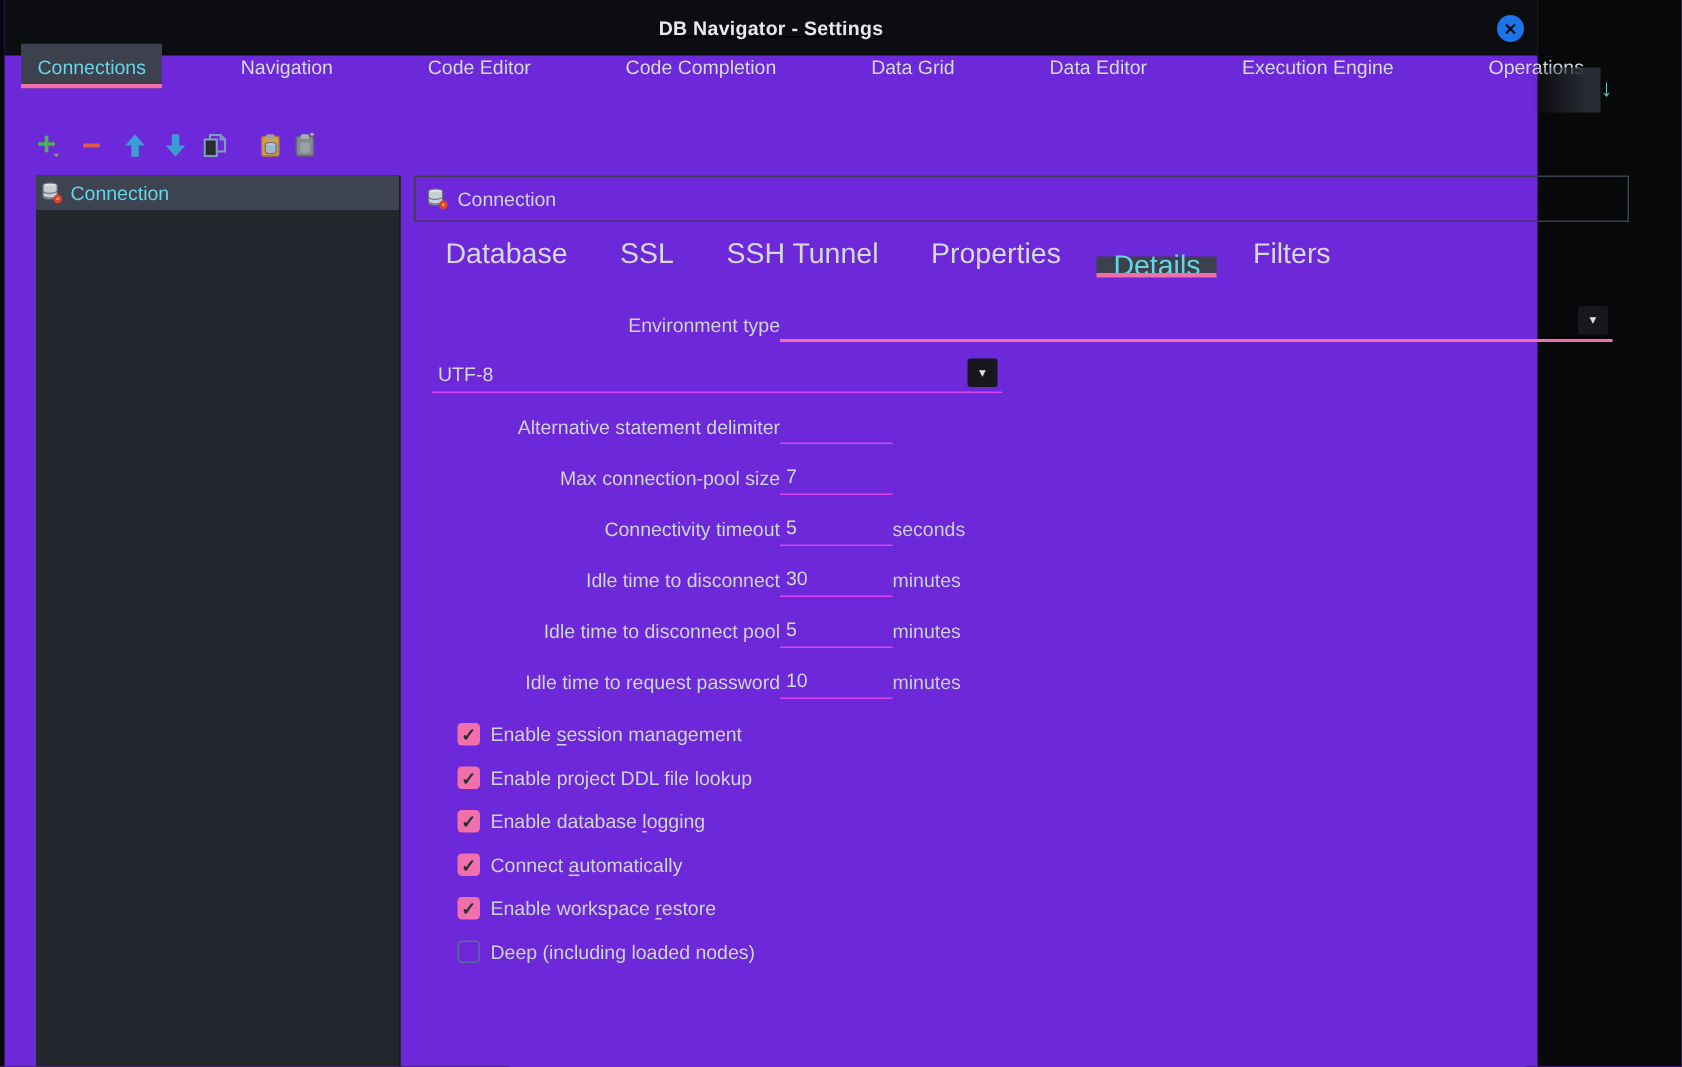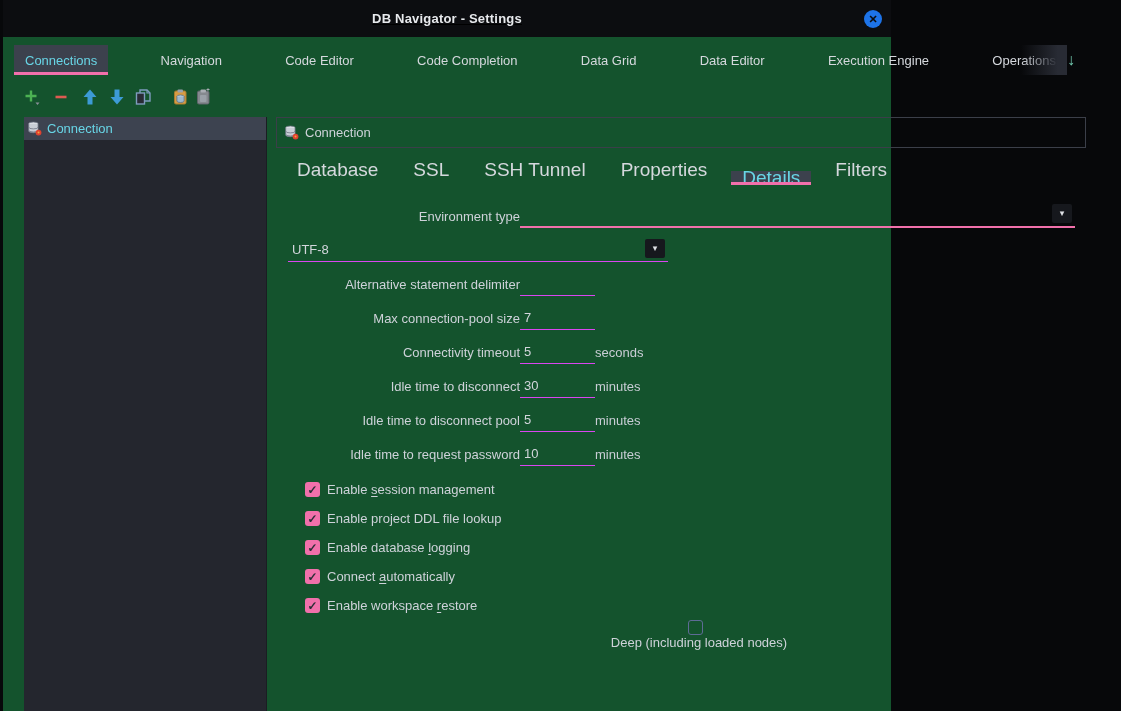--- a/index.html
+++ b/index.html
@@ -1,29 +1,29 @@
 <!DOCTYPE html>
 <html><head>
 <meta charset="utf-8">
 <style>
   html,body{margin:0;padding:0;}
   body{width:1121px;height:711px;position:relative;background:#07080a;
        font-family:"Liberation Sans",sans-serif;overflow:hidden;}
 
-  .dialog{position:absolute;left:3px;top:0;width:888px;height:711px;background:#14532d;text-decoration:underline;}
+  .dialog{position:absolute;left:3px;top:0;width:1022px;height:711px;background:#6d28d9;text-decoration:underline;}
 
   
   .titlebar{height:37px;background:#0c0d10;display:flex;align-items:center;justify-content:center;position:relative;}
   .title{color:#e7e9ec;font-size:13px;font-weight:bold;letter-spacing:.2px;}
   .close-btn{position:absolute;right:9px;top:10px;width:18px;height:18px;border-radius:50%;
              background:#1d73e8;color:#0b0c0e;font-size:11px;font-weight:bold;
              display:flex;align-items:center;justify-content:center;cursor:pointer;}
 
   
-  .tabstrip{position:absolute;left:11px;top:45px;width:1053px;height:30px;display:flex;
+  .tabstrip{position:absolute;left:11px;top:29px;width:1053px;height:30px;display:flex;
             justify-content:space-between;white-space:nowrap;overflow:hidden;}
   .mtab{display:inline-flex;align-items:center;padding:0 11px;font-size:13px;color:#d5d8dd;
         position:relative;flex:none;cursor:pointer;}
   .mtab.sel{background:#3c414d;color:#68d5e6;}
   .tab-ul{display:none;position:absolute;left:0;right:0;bottom:0;height:3px;background:#f170ab;}
   .sel > .tab-ul{display:block;}
   .tab-fade{position:absolute;left:1018px;top:45px;width:46px;height:30px;
             background:linear-gradient(to right, rgba(40,43,52,0), #282b34 80%);pointer-events:none;}
   .overflow-arrow{position:absolute;left:1064px;top:45px;height:30px;display:flex;align-items:center;
                   color:#72cbb0;font-size:16px;font-weight:bold;cursor:pointer;}
@@ -62,21 +62,21 @@
   .fld.focused{border-bottom:2px solid #f170ab;}
   .combo-btn{position:absolute;right:3px;bottom:3px;width:20px;height:19px;background:#16181d;
              border-radius:2px;display:flex;align-items:center;justify-content:center;
              color:#dfe1e5;font-size:9px;cursor:pointer;}
   .combo-btn i{font-style:normal;}
   .unit{font-size:13px;color:#c9cdd5;}
 
   
   .checks{margin:4px 0 0 17px;}
   .crow{height:29px;display:flex;align-items:center;}
-  .crow.indent{flex-direction:column;}
+  .crow.indent{}
   .cb{width:15px;height:15px;border-radius:3px;flex:none;display:flex;align-items:center;
       justify-content:center;border:1px solid #5e6b96;box-sizing:border-box;cursor:pointer;}
   .cb.checked{background:#f170ab;border:none;}
   .cb .check{display:none;color:#2b2e36;font-size:12px;font-weight:bold;font-style:normal;line-height:1;}
   .cb.checked .check{display:block;}
   .crow .clabel{margin-left:7px;font-size:13px;color:#ced2d9;}
   .mn{text-decoration:underline;text-underline-offset:2px;}
 </style>
 </head>
 <body>

